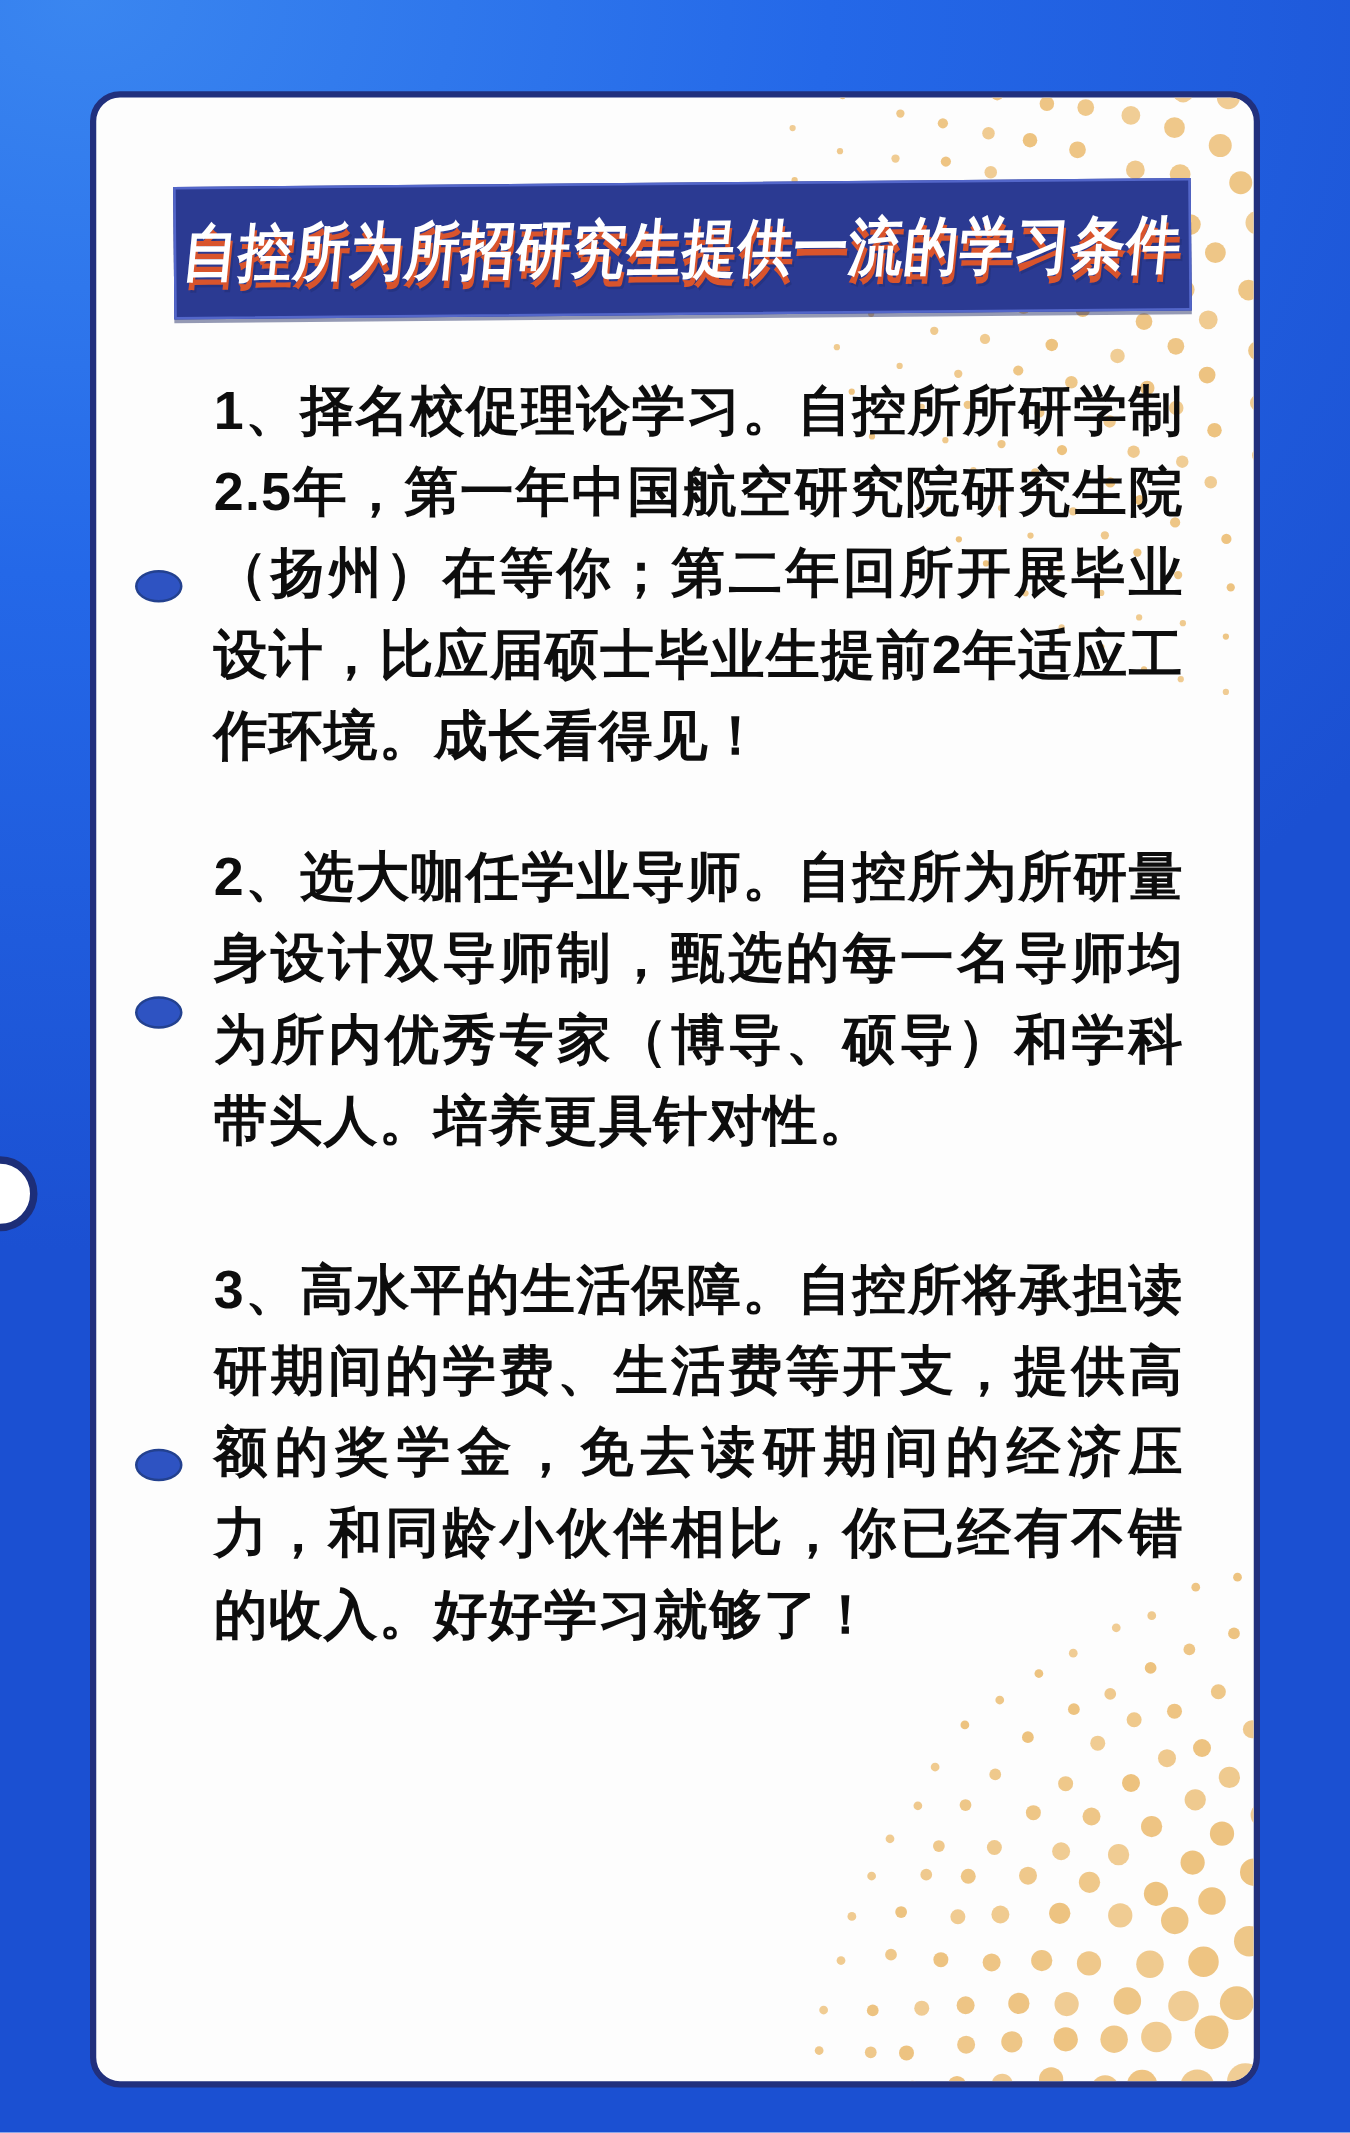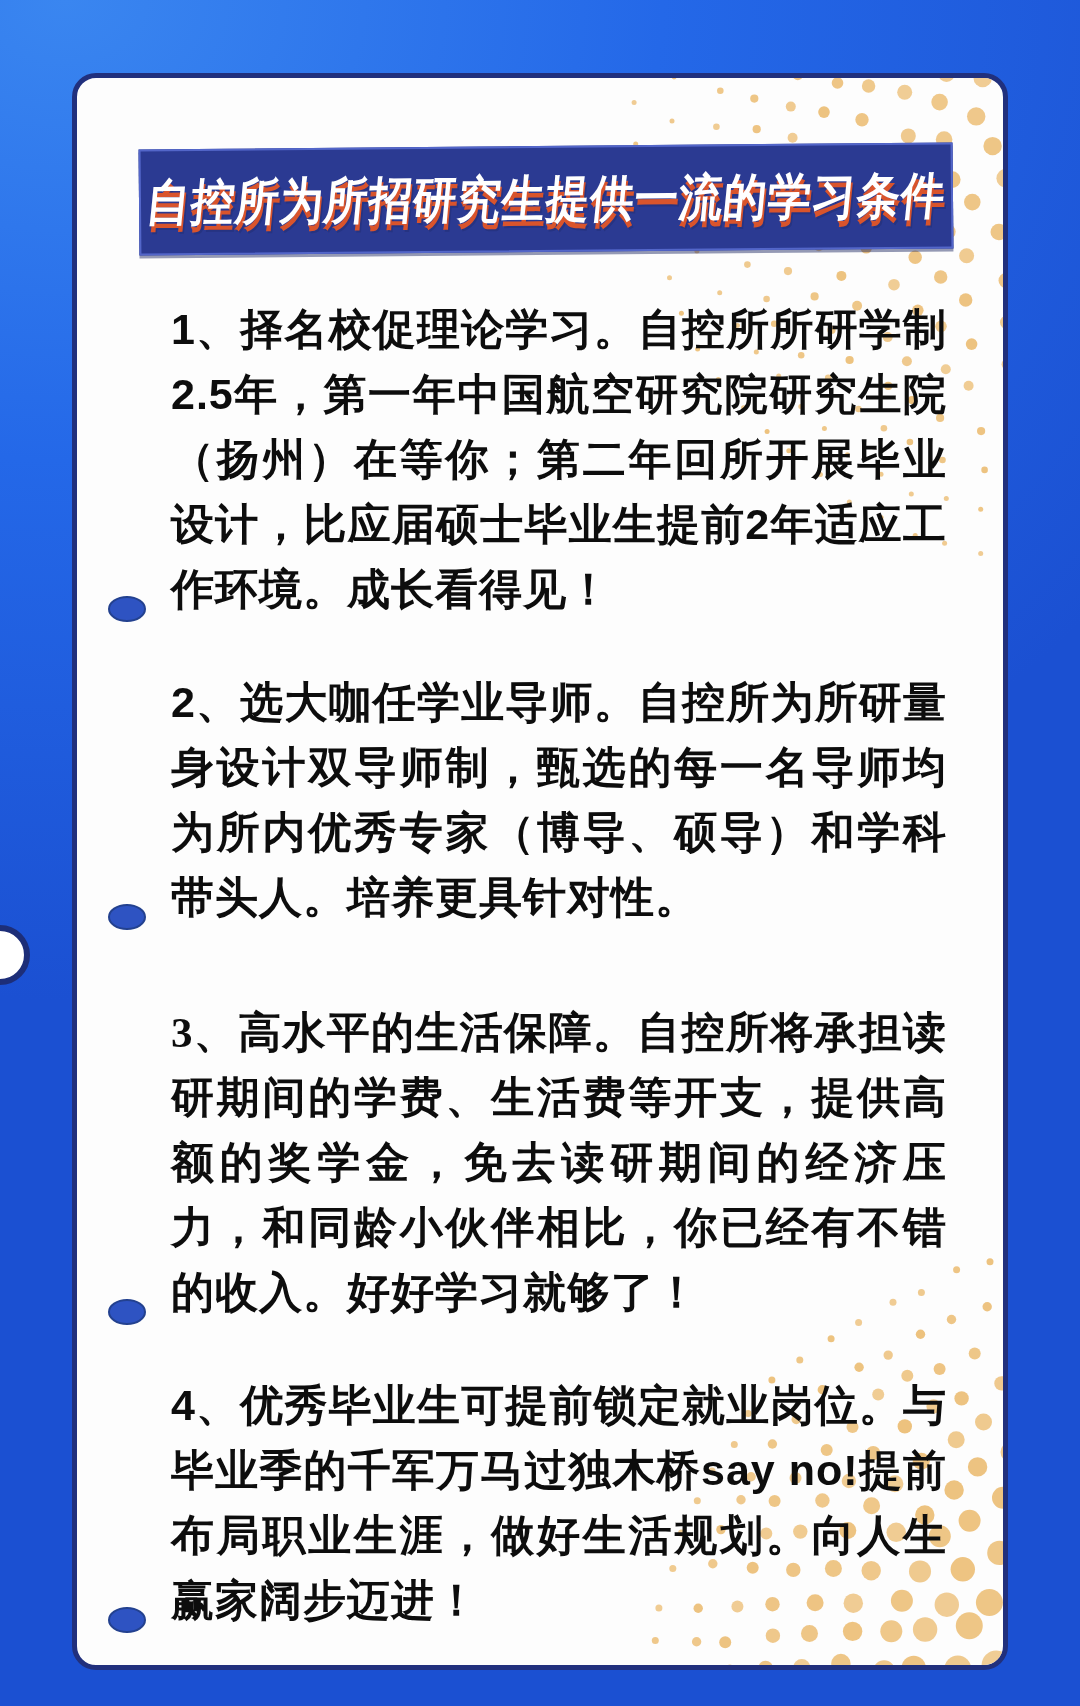--- a/index.html
+++ b/index.html
@@ -42,24 +42,24 @@
     font-size:50px; font-weight:900; color:var(--title-color);
     white-space:nowrap; letter-spacing:1px;
     transform:scaleX(.87) skewX(-7deg);
     text-shadow:2px 6px 0 var(--title-shadow), 4px 8px 0 rgba(30,40,100,.35);
   }
   .content{
     position:absolute; left:0; top:219px; width:100%;
     padding:0 56px 0 31px;
     z-index:1;
   }
-  .para{display:flex; align-items:flex-end;}
+  .para{display:flex; align-items:center;}
   .para.m1{margin-bottom:26px;}
   .para.m2{margin-bottom:70px;margin-top:48px;}
-  .para.m3{margin-bottom:48px;font-family:Liberation Serif, serif;}
+  .para.m3{margin-bottom:48px;}
   .bullet{
     flex:0 0 38px; height:26px; margin-top:19px; margin-right:25px;
     background:var(--bullet-color);
     border:2px solid var(--bullet-border);
     border-radius:50%;
   }
   .ptext{
     flex:1 1 auto;
     font-size:43px; line-height:65px; font-weight:900;
     color:var(--text-color);
@@ -313,21 +313,17 @@
     <div class="para m2">
       <div class="bullet"></div>
       <div class="ptext">2、选大咖任学业导师。自控所为所研量身设计双导师制，甄选的每一名导师均为所内优秀专家（博导、硕导）和学科带头人。培养更具针对性。</div>
     </div>
 
     <div class="para m3">
       <div class="bullet"></div>
       <div class="ptext">3、高水平的生活保障。自控所将承担读研期间的学费、生活费等开支，提供高额的奖学金，免去读研期间的经济压力，和同龄小伙伴相比，你已经有不错的收入。好好学习就够了！</div>
     </div>
 
-    <div class="para">
-      <div class="bullet"></div>
-      <div class="ptext">4、优秀毕业生可提前锁定就业岗位。与毕业季的千军万马过独木桥say no!提前布局职业生涯，做好生活规划。向人生赢家阔步迈进！</div>
-    </div>
 
   </div>
 </div>
 
 <div class="semi"></div>
 
 </body></html>

